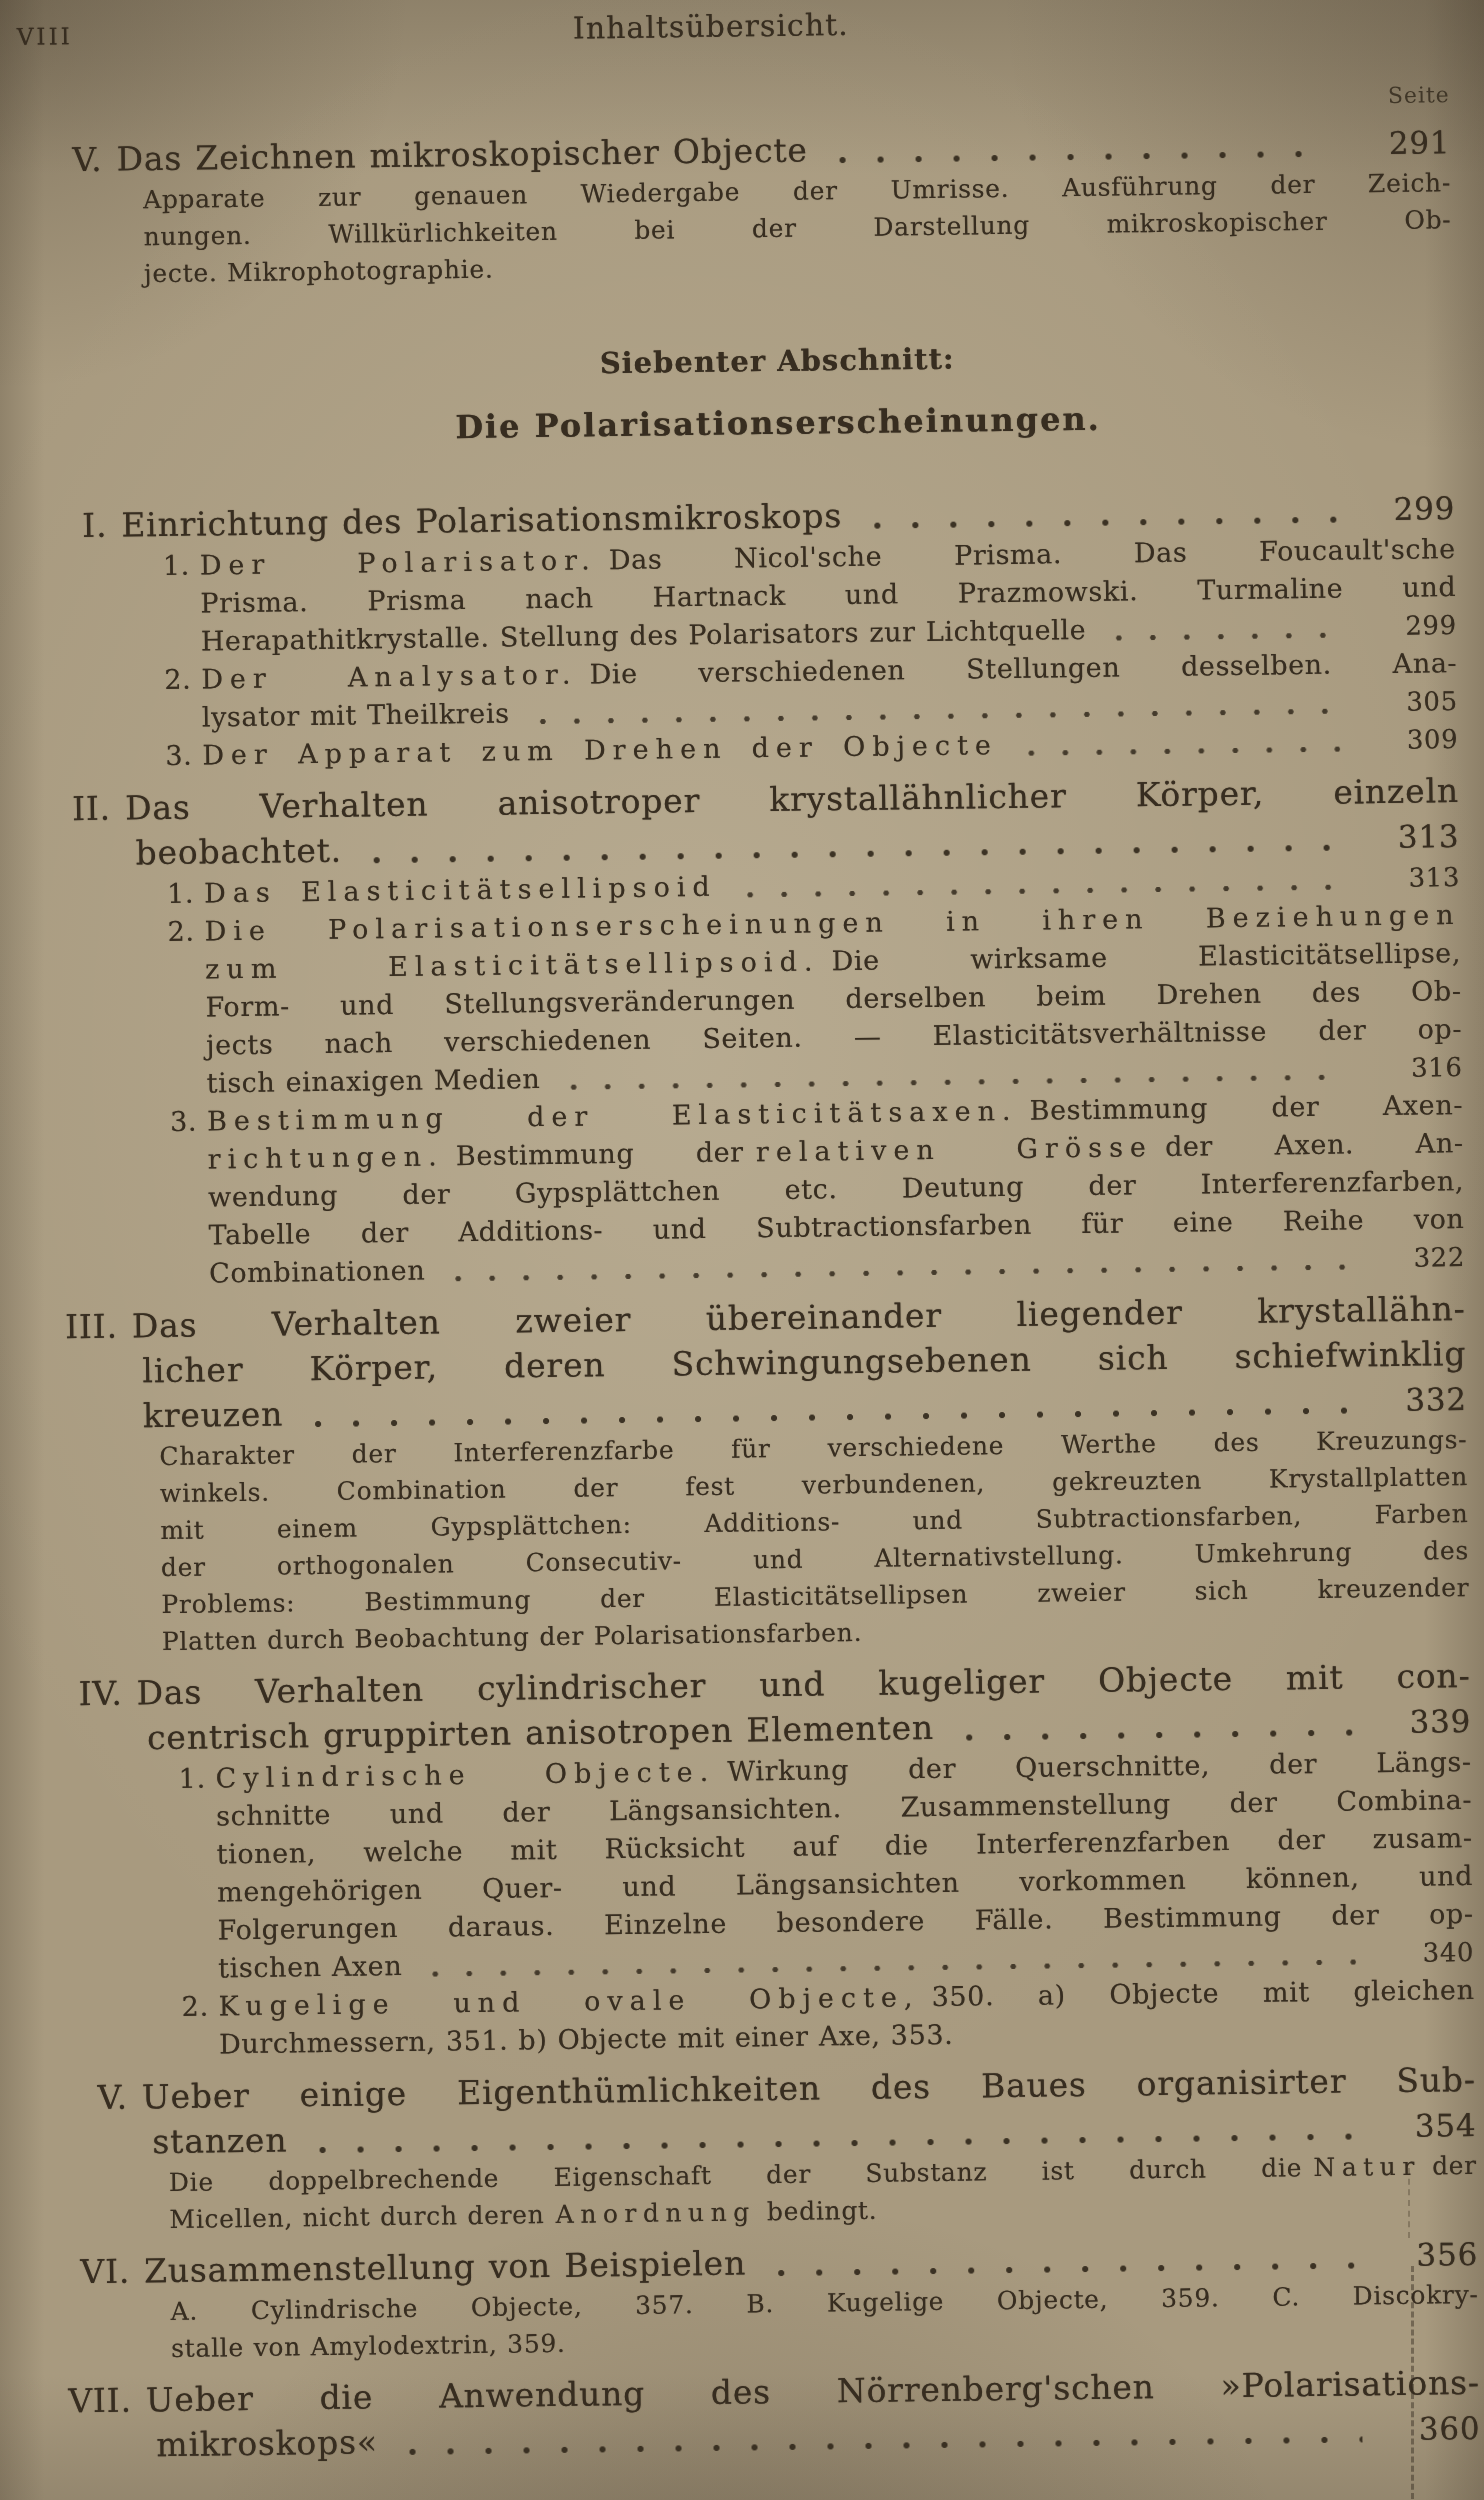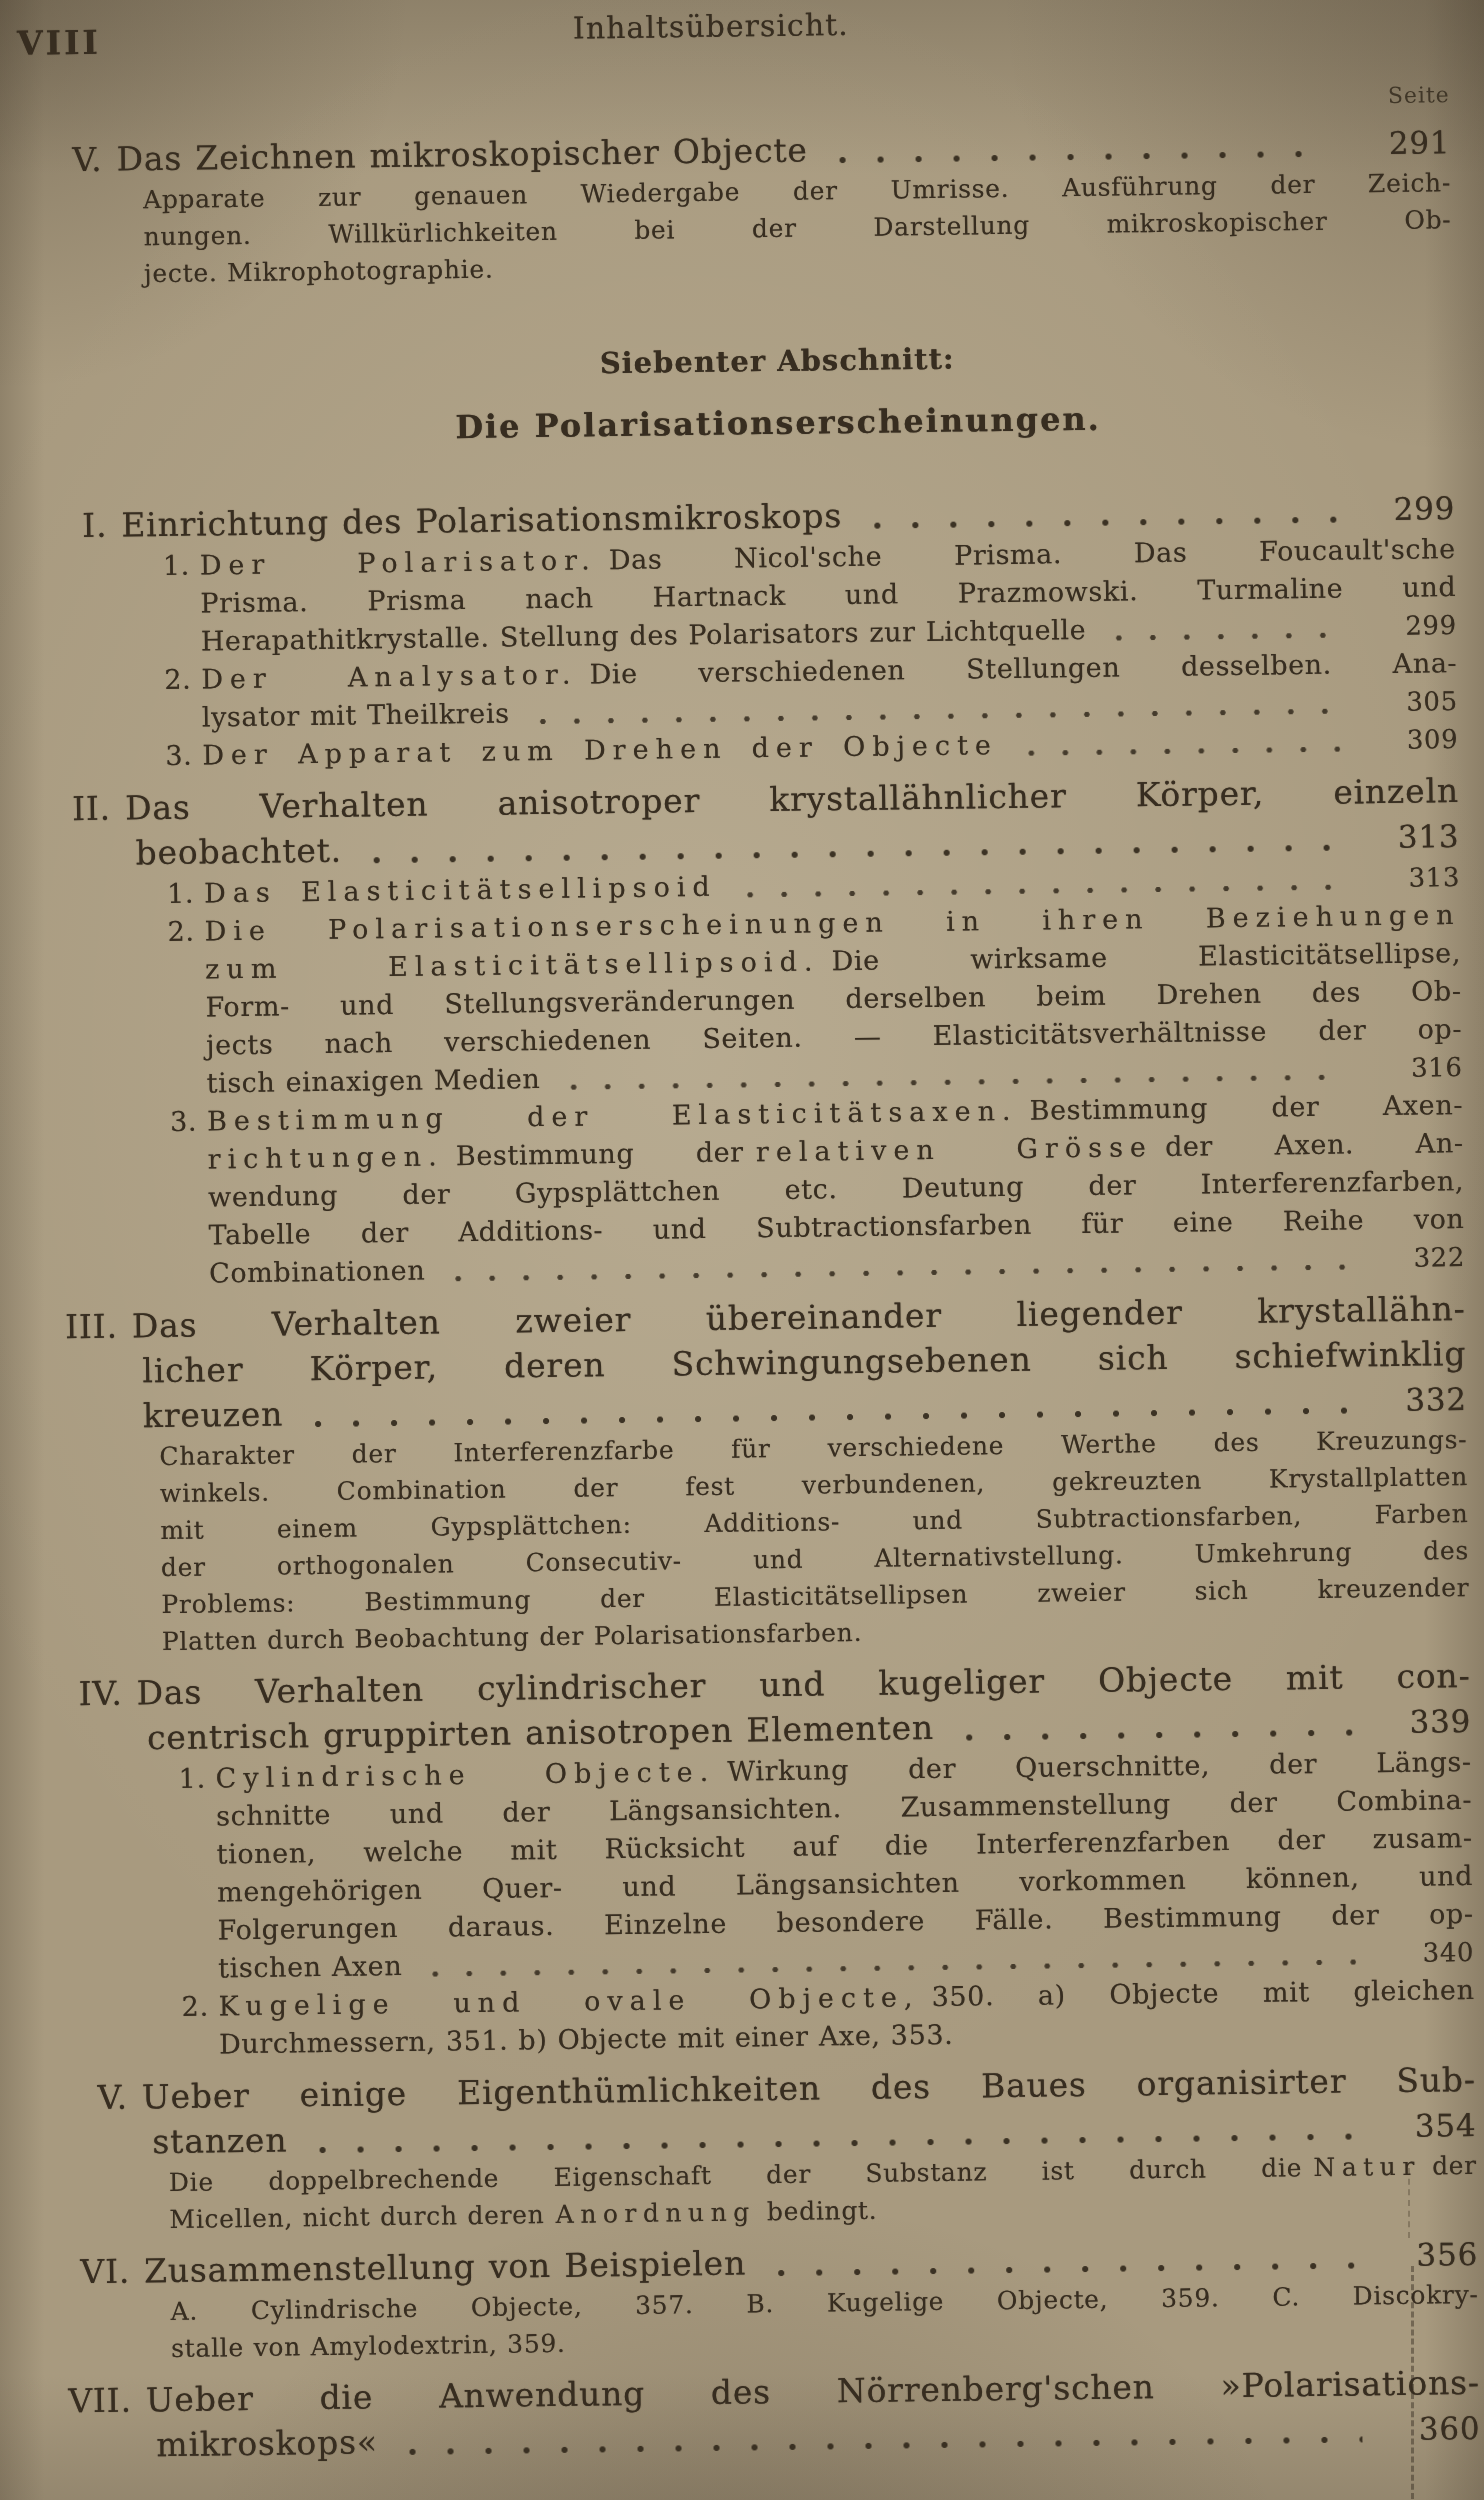--- a/index.html
+++ b/index.html
@@ -14,21 +14,21 @@
       radial-gradient(46% 26% at 0% 0%, rgba(56,46,33,0.32), rgba(56,46,33,0) 60%),
       radial-gradient(60% 26% at 50% 104%, rgba(56,46,33,0.22), rgba(56,46,33,0) 62%),
       linear-gradient(to bottom, rgba(50,42,30,0.22), rgba(50,42,30,0) 7%),
       linear-gradient(to right, rgba(56,46,33,0.22) 0, rgba(56,46,33,0) 3%, rgba(56,46,33,0) 96%, rgba(56,46,33,0.24) 100%),
       linear-gradient(to top, rgba(56,46,33,0.18), rgba(56,46,33,0) 5%);
   }
   .tilt{transform:rotate(-0.75deg);transform-origin:160px 120px;}
   .text-col{margin:0 34px 0 30px;position:relative;}
 
   .page-head{position:relative;height:40px;padding-top:16px;}
-  .folio{position:absolute;left:-12px;top:22px;font-size:33px;font-weight:bold;letter-spacing:3px;text-shadow:0 0 0.8px rgba(44,36,24,0.7);}
+  .folio{position:absolute;left:-12px;top:22px;font-size:23px;font-weight:normal;letter-spacing:3px;text-shadow:0 0 0.8px rgba(44,36,24,0.7);}
   .running{text-align:center;font-size:30px;letter-spacing:1px;transform:translateX(-28px);text-shadow:0 0 0.7px rgba(44,36,24,0.6);}
 
   .seite{ text-align:right;font-size:22px;letter-spacing:1px;margin-top:44px;height:24px;line-height:24px;color:rgba(55,45,32,0.88);}
 
   .kicker{margin-top:60px;text-align:center;font-weight:bold;font-size:29px;letter-spacing:1px;transform:translateX(34px);text-shadow:0 0 0.7px rgba(44,36,24,0.65);}
   .htitle{margin-top:26px;text-align:center;font-weight:bold;font-size:32px;letter-spacing:2px;transform:translateX(34px);text-shadow:0 0 0.9px rgba(44,36,24,0.7);}
 
   .row{display:flex;align-items:baseline;overflow:hidden;}
   .main{font-size:33px;line-height:45px;height:45px;letter-spacing:0.8px;word-spacing:2px;text-shadow:0 0 0.9px rgba(44,36,24,0.68);}
   .sub{font-size:27px;line-height:38px;height:38px;letter-spacing:0.6px;word-spacing:1px;text-shadow:0 0 0.7px rgba(44,36,24,0.55);}

